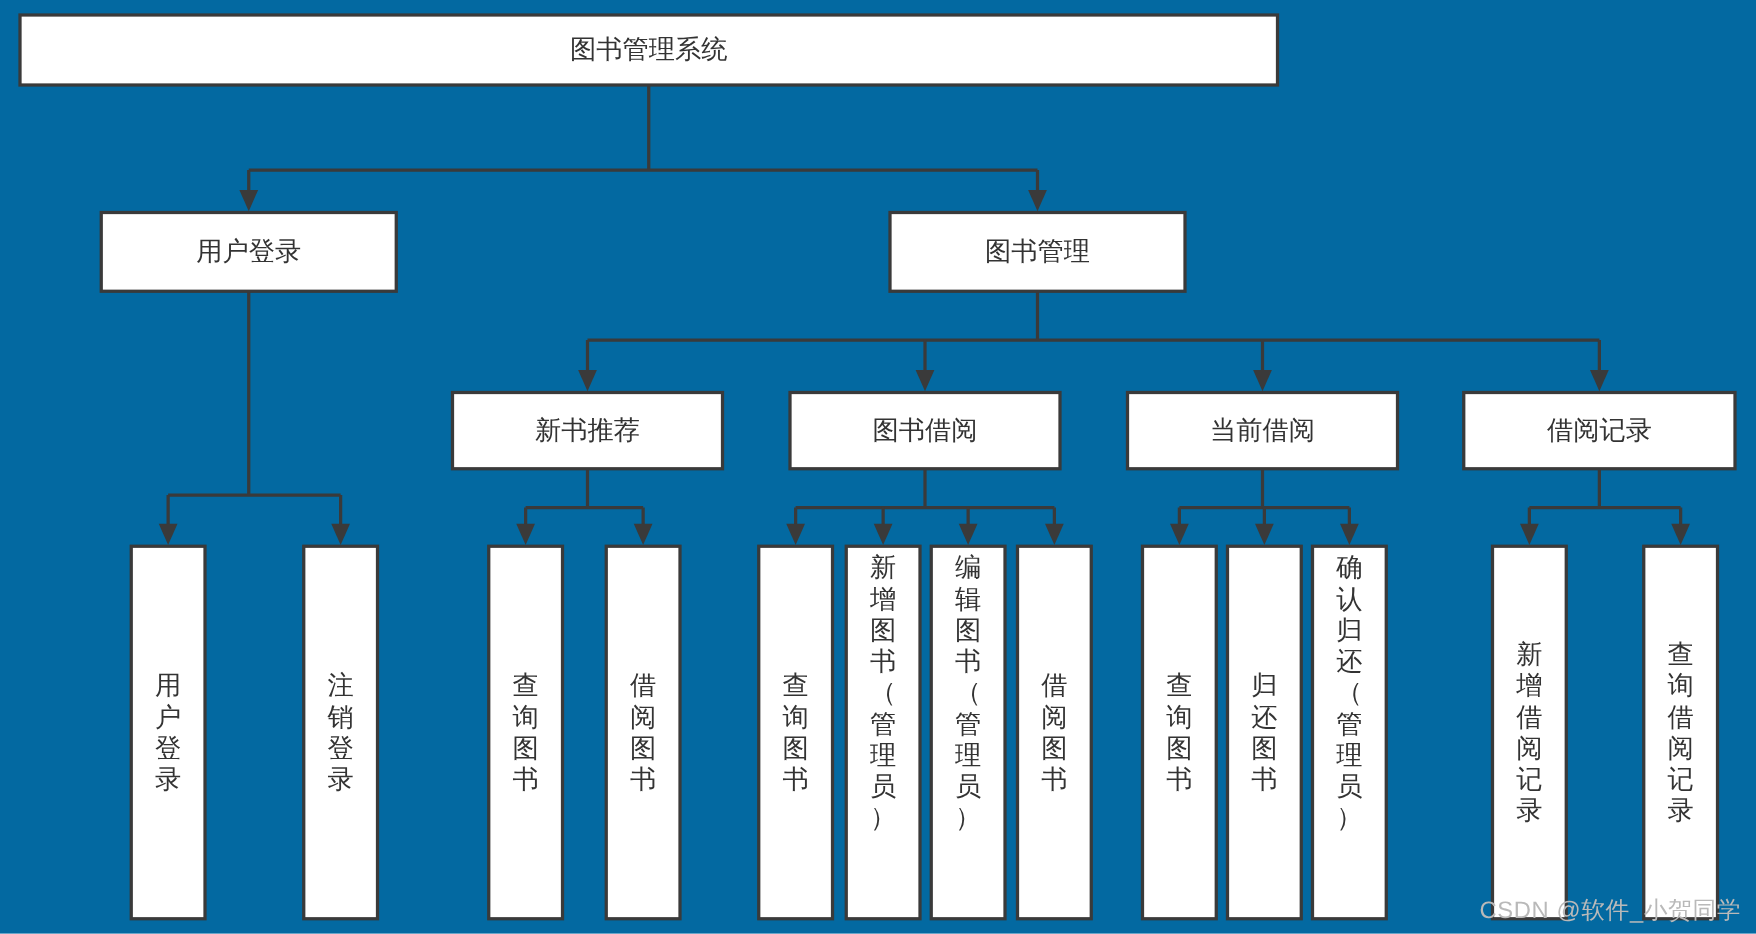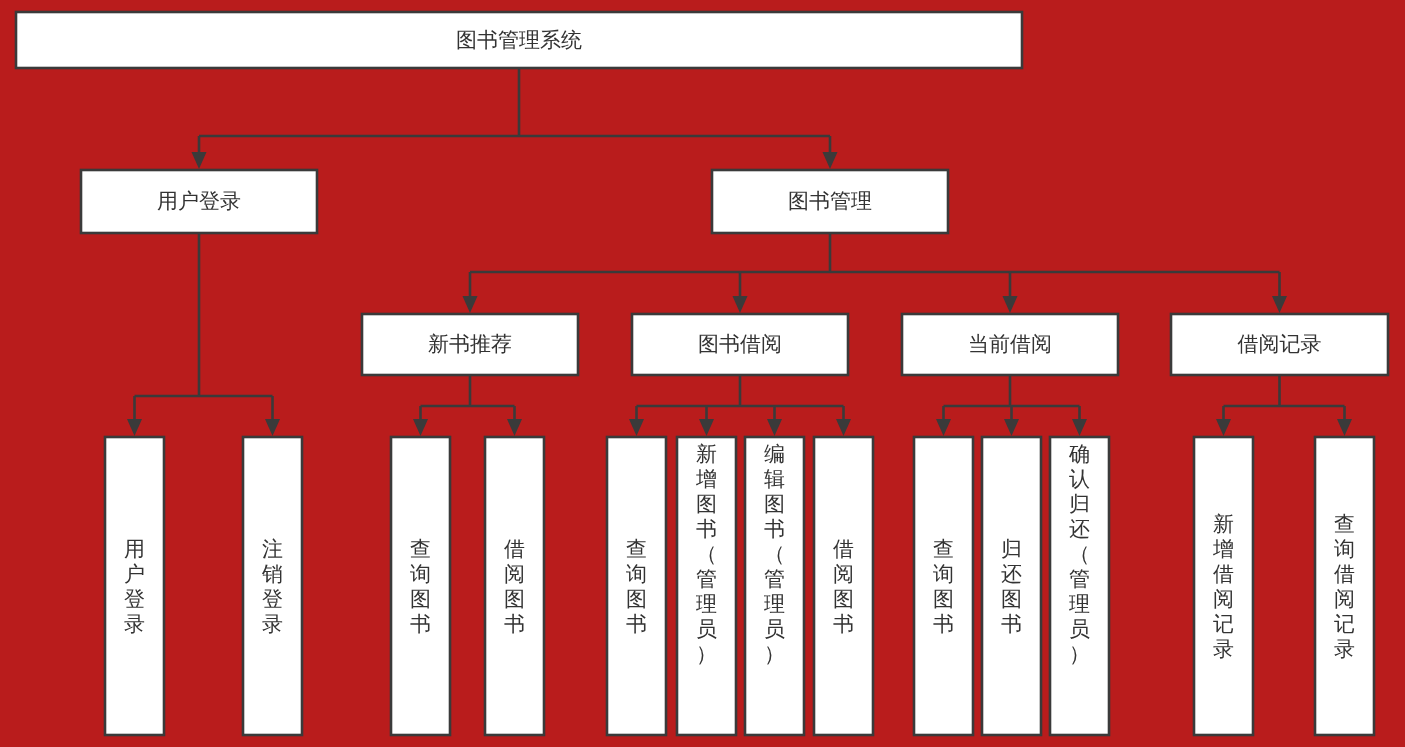--- a/index.html
+++ b/index.html
@@ -7,21 +7,21 @@
     padding: 0;
     background: #ffffff;
   }
   body {
     font-family: "Liberation Sans", "DejaVu Sans", sans-serif;
   }
   #diagram-root {
     position: relative;
     width: 1405px;
     height: 747px;
-    background: #b91c1c;
+    background: #0369a1;
     overflow: hidden;
   }
   svg#tree-svg {
     position: absolute;
     left: 0;
     top: 0;
     width: 1405px;
     height: 747px;
   }
   .node-box {
@@ -213,13 +213,14 @@
         <g>
           <rect x="1194" y="437" width="59" height="298" class="node-box"></rect>
           <text x="1223.5" y="0" class="node-label-v"><tspan x="1223.5" y="530.5">新</tspan><tspan x="1223.5" y="555.5">增</tspan><tspan x="1223.5" y="580.5">借</tspan><tspan x="1223.5" y="605.5">阅</tspan><tspan x="1223.5" y="630.5">记</tspan><tspan x="1223.5" y="655.5">录</tspan></text>
         </g>
         <g>
           <rect x="1315" y="437" width="59" height="298" class="node-box"></rect>
           <text x="1344.5" y="0" class="node-label-v"><tspan x="1344.5" y="530.5">查</tspan><tspan x="1344.5" y="555.5">询</tspan><tspan x="1344.5" y="580.5">借</tspan><tspan x="1344.5" y="605.5">阅</tspan><tspan x="1344.5" y="630.5">记</tspan><tspan x="1344.5" y="655.5">录</tspan></text>
         </g>
       </g>
   </svg>
+  <div class="watermark">CSDN @软件_小贺同学</div>
 </div>
 
 </body></html>

